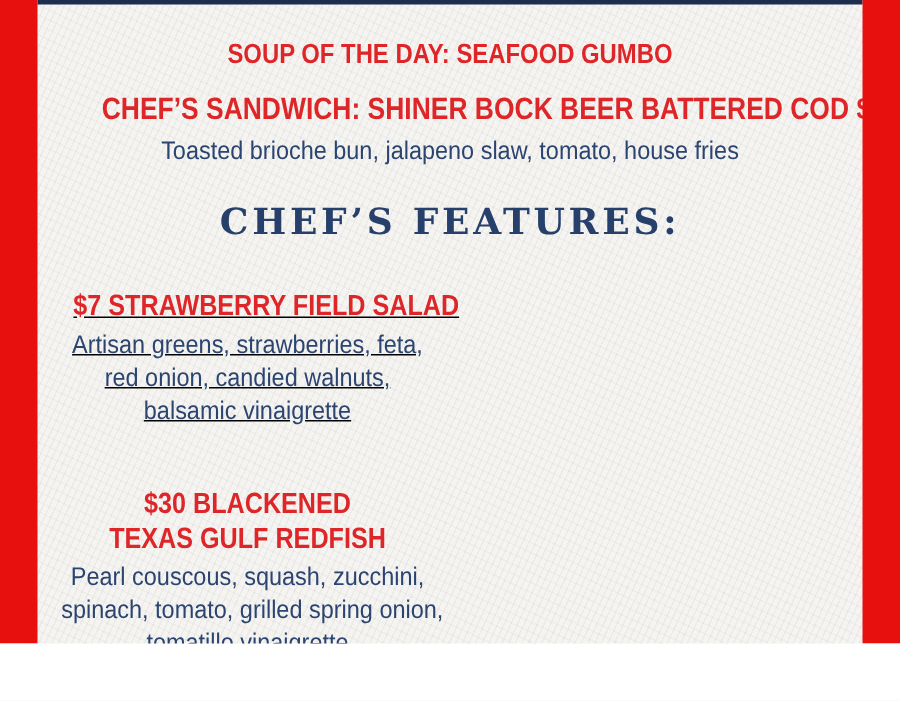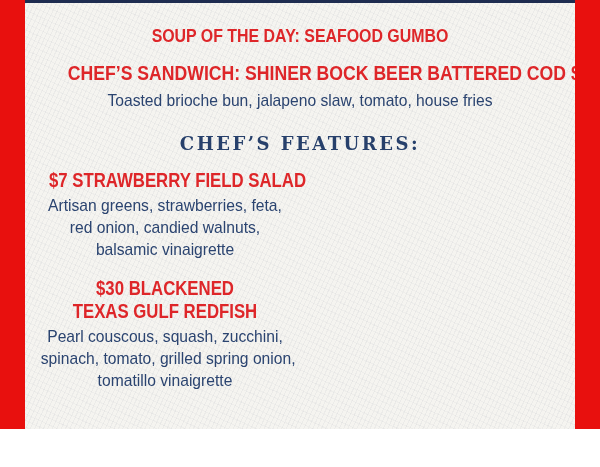--- a/index.html
+++ b/index.html
@@ -59,30 +59,30 @@
     line-height: 22px;
     white-space: pre;
   }
   .sandwich-desc { margin-top: 5px; }
 
   .features-heading {
     margin-top: 21px;
     color: #27406b;
     font-family: "DejaVu Serif", "Liberation Serif", serif;
     font-weight: bold;
-    font-size: 18px;
+    font-size: 24px;
     letter-spacing: 2.5px;
   }
 
   .features-row {
     display: flex;
     justify-content: space-between;
   }
-  .row-1 { margin-top: 15px; }
-  .row-2 { margin-top: 16px; }
+  .row-1 { margin-top: 31px; text-decoration: underline; }
+  .row-2 { margin-top: 40px; }
 
   .feature-col {
     width: 270px;
     text-align: center;
   }
 
   .feature-title {
     color: #de2629;
     font-weight: bold;
     font-size: 19.5px;

